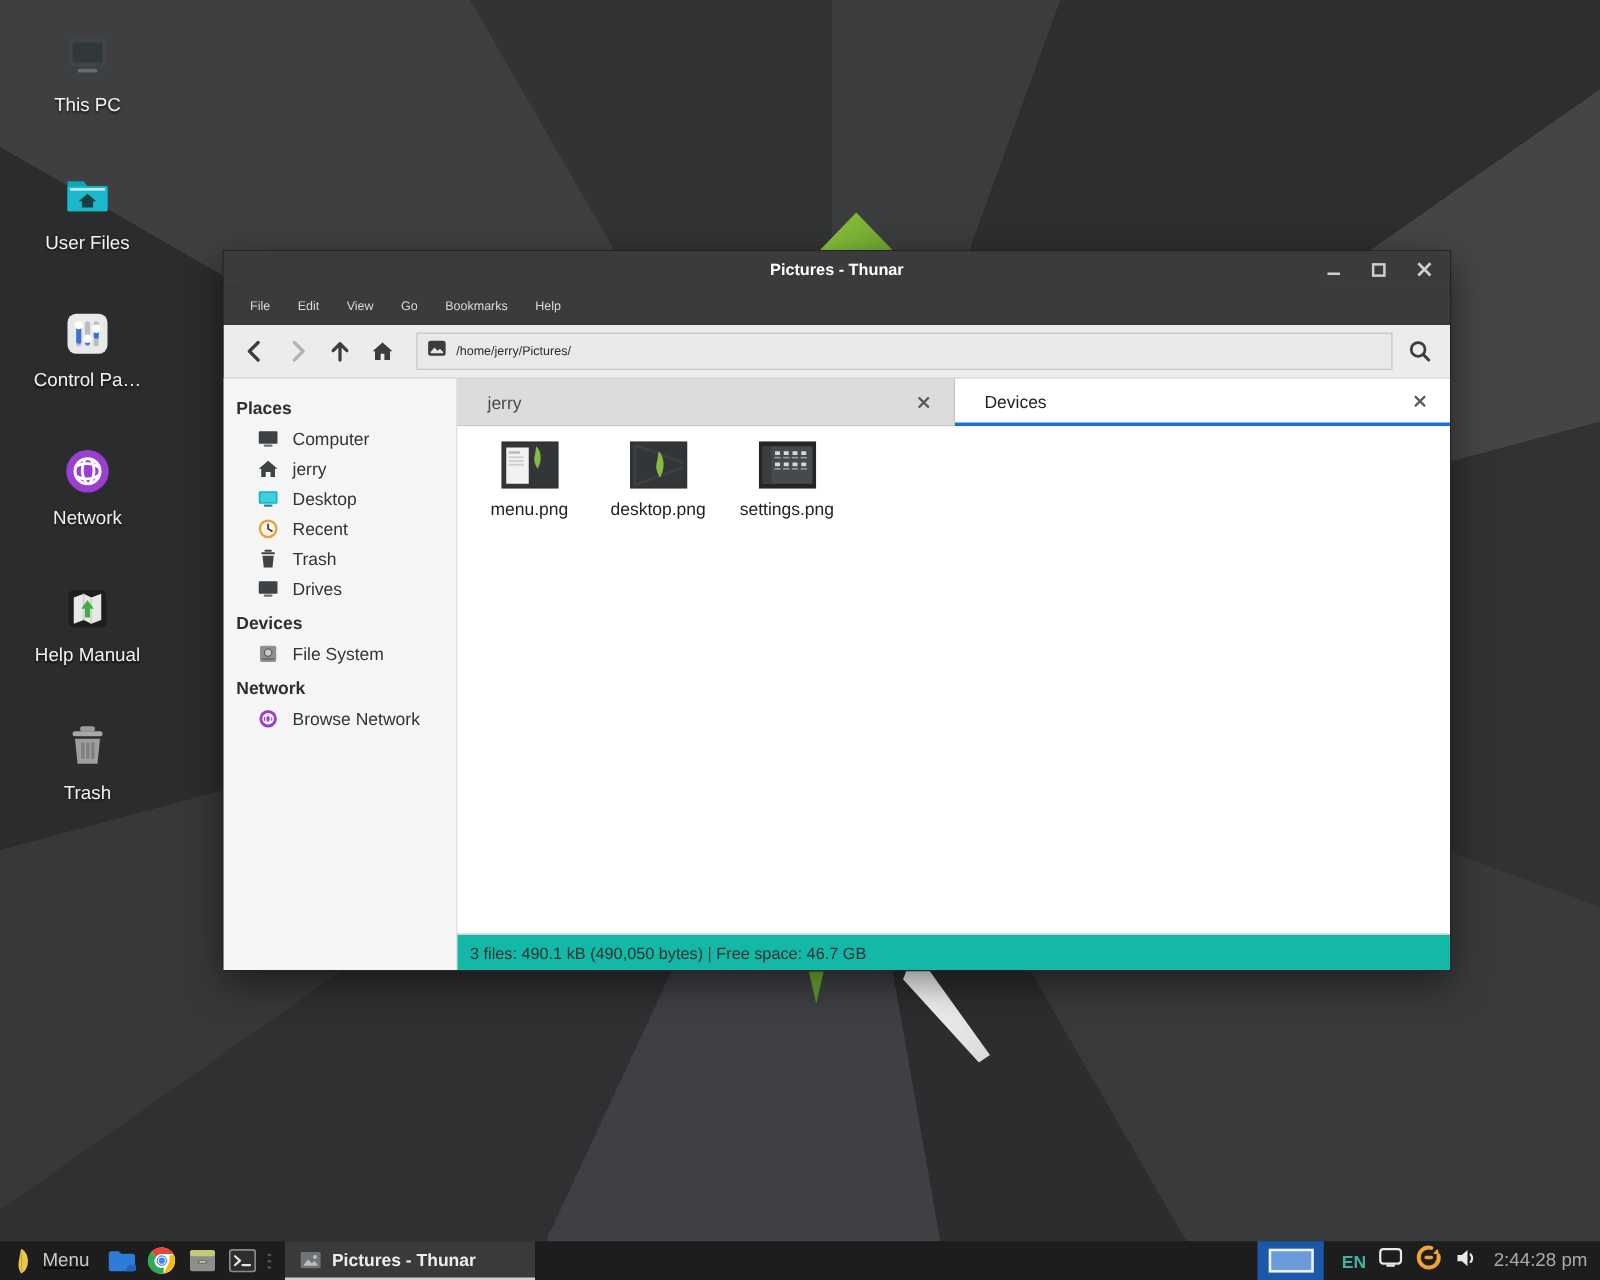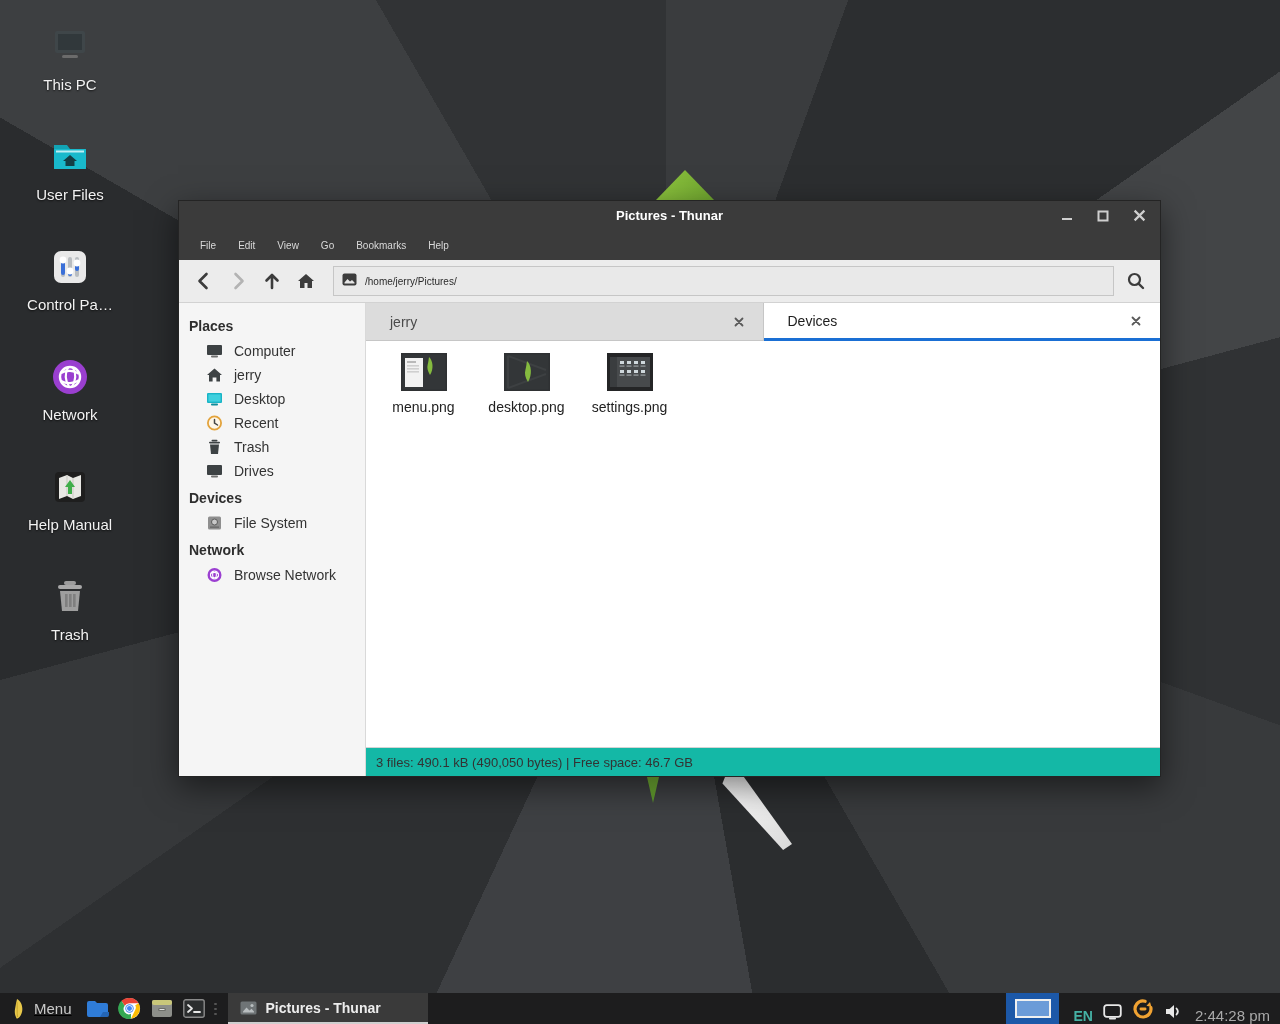--- a/index.html
+++ b/index.html
@@ -73,21 +73,21 @@
   .menu-launcher { display:flex; align-items:center; gap:8px; padding:0 10px 0 8px; height:31px; cursor:pointer;text-decoration:underline; }
   .menu-label { color:#c9c9c9; font-size:15px; }
   .tb-icon { width:26px; height:31px; display:flex; align-items:center; justify-content:center; cursor:pointer; margin:0 3px; }
   .grip { width:8px; height:31px; display:flex; flex-direction:column; justify-content:center; gap:3px; margin-left:4px; cursor:default; }
   .grip i { display:block; width:3px; height:2px; background:#555; border-radius:1px; }
   .task-button { margin-left:6px; width:200px; height:31px; background:#3a3a3a; border-bottom:2px solid #cfcfcf; display:flex; align-items:center; gap:9px; padding:0 12px; cursor:pointer; }
   .task-label { color:#ededed; font-size:14px; font-weight:bold; white-space:nowrap; }
   .tb-spacer { flex:1; }
   .pager { width:53px; height:31px; background:#1c58a8; display:flex; align-items:center; justify-content:center; cursor:pointer; }
   .pager .ws { width:36px; height:19px; background:#6b9bd8; border:2px solid #f0f0f0; }
-  .tray { display:flex; align-items:flex-end; gap:10px; padding:0 10px 0 14px; height:31px; }
+  .tray { display:flex; align-items:center; gap:10px; padding:0 10px 0 14px; height:31px; }
   .kbd-layout { color:#45b1a5; font-weight:bold; font-size:14px; cursor:pointer; }
   .clock { color:#a9a9a9; font-size:15px; padding-left:2px; cursor:default; }
 </style>
 </head>
 <body>
 
 <div class="wallpaper"></div>
 <div class="leaf-tip"></div>
 <div class="leaf-stem"></div>
 <div class="feather"></div>

